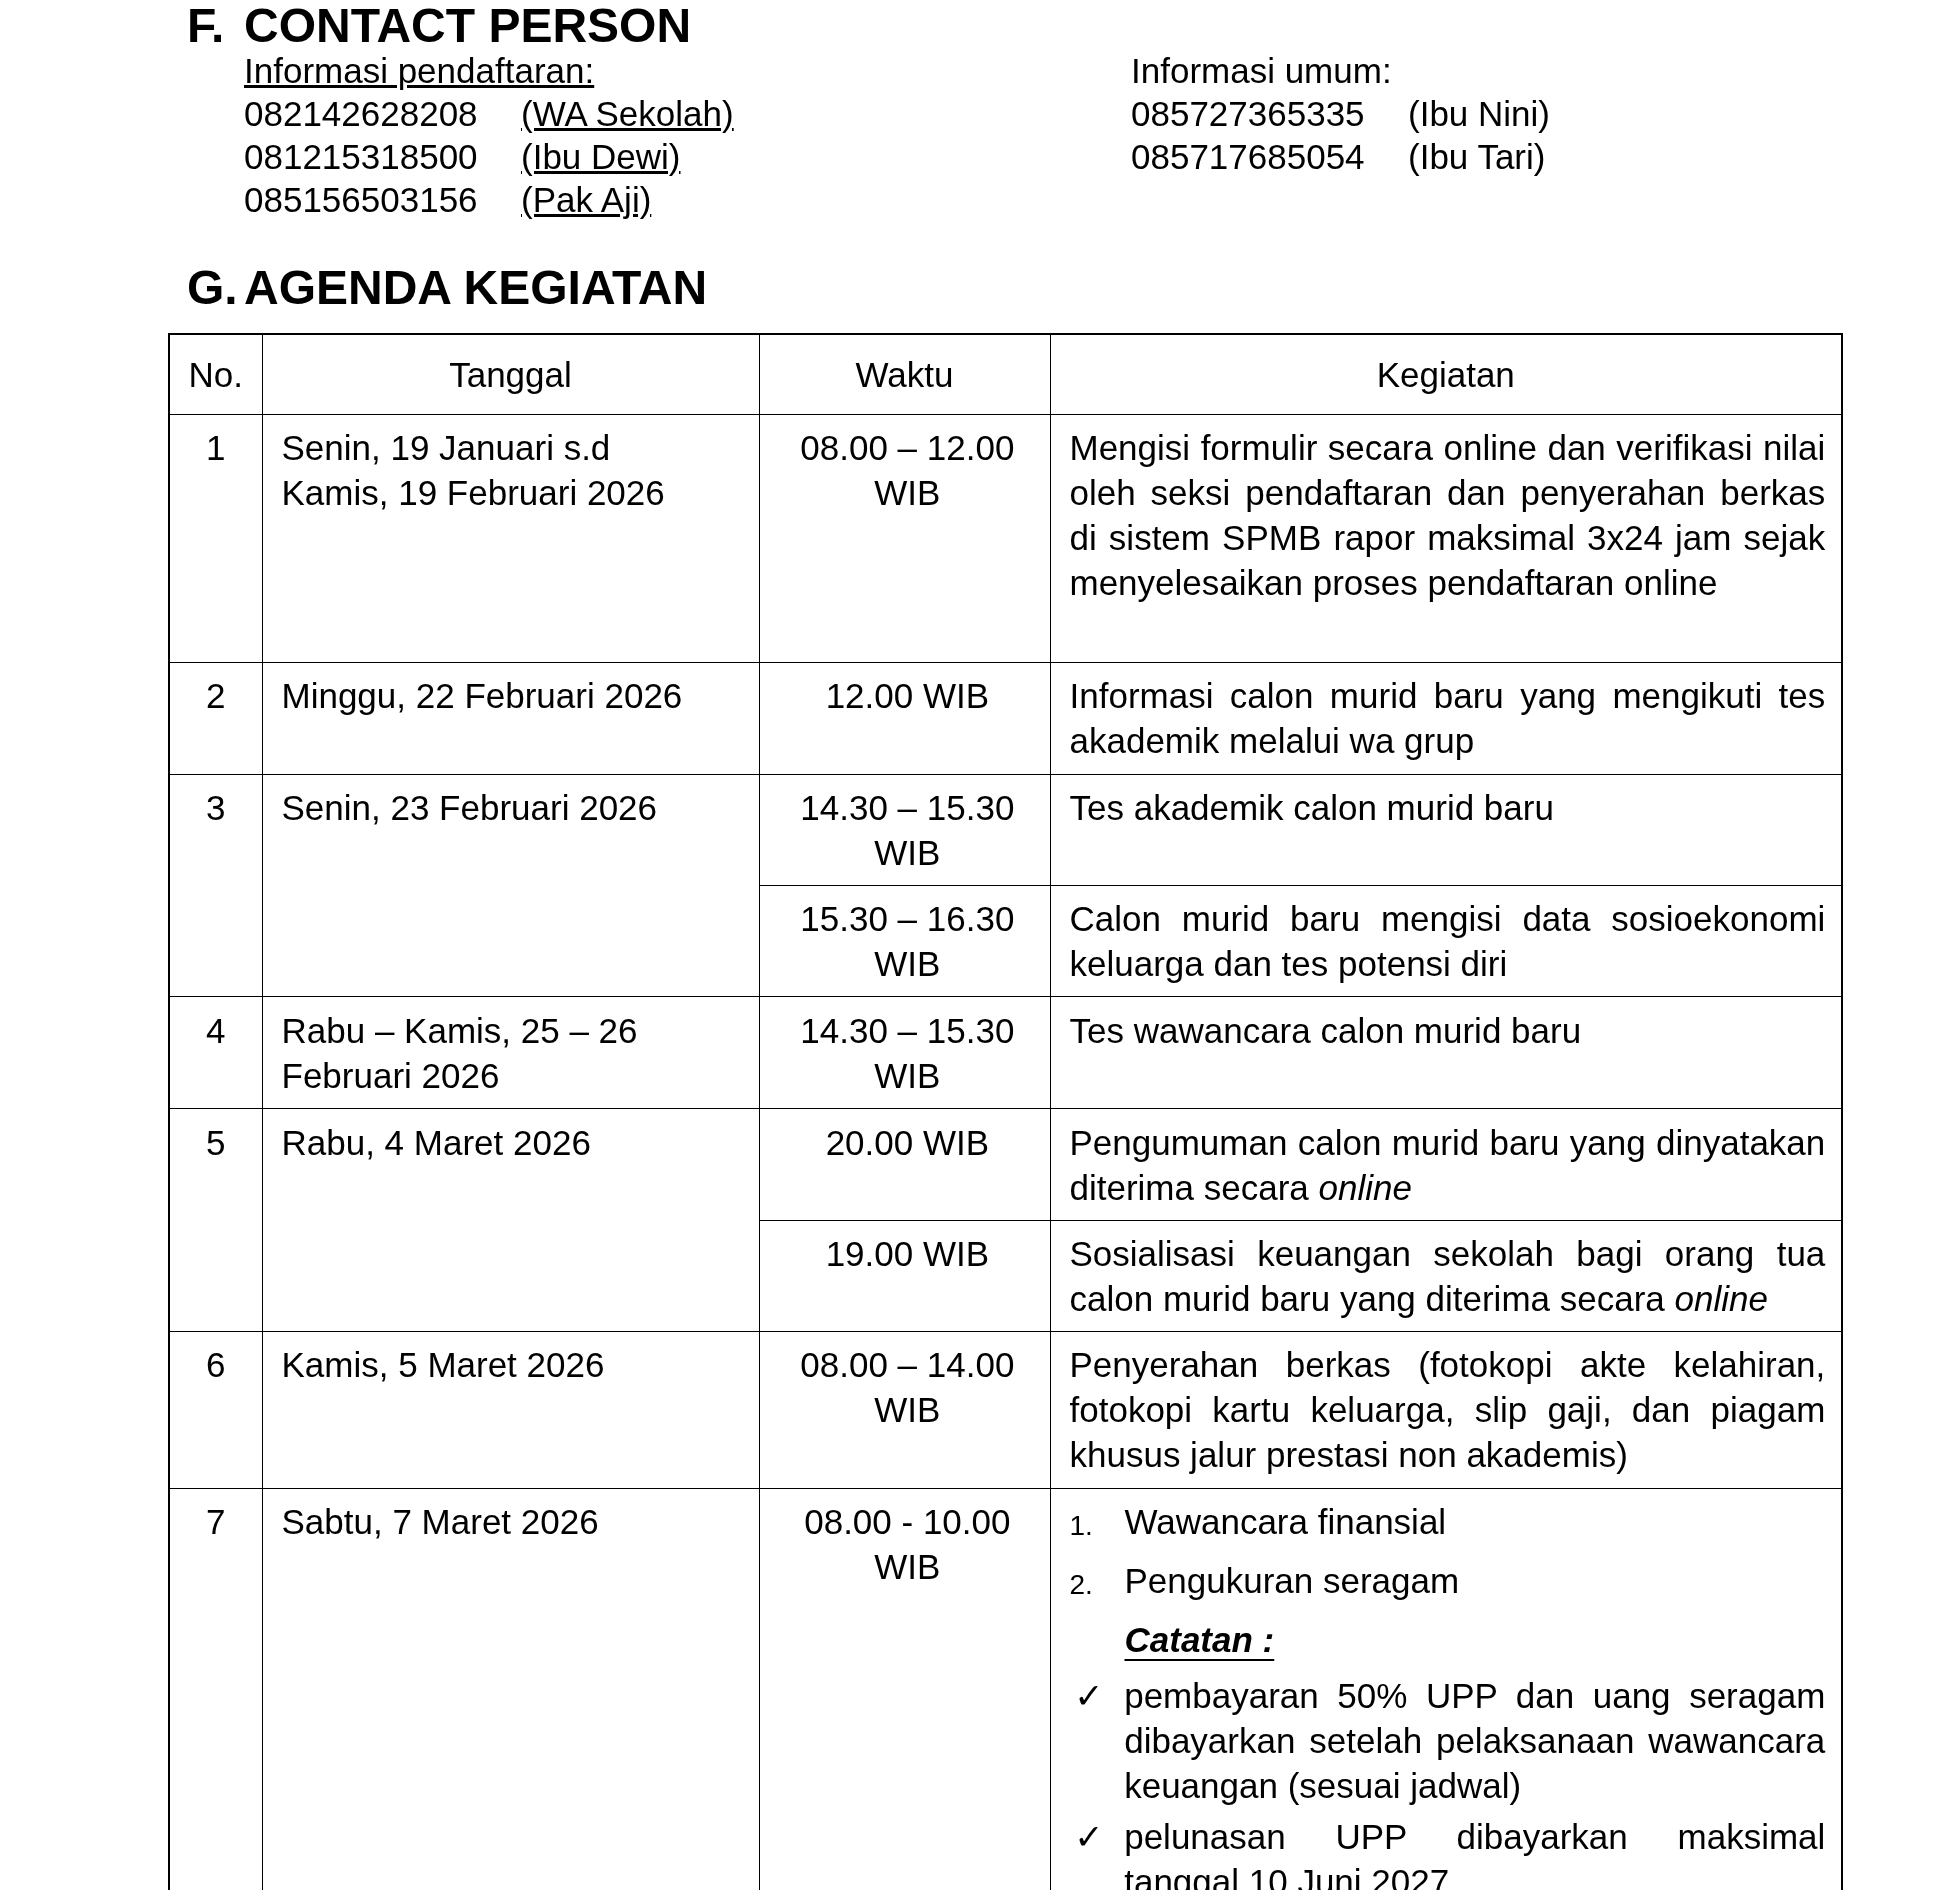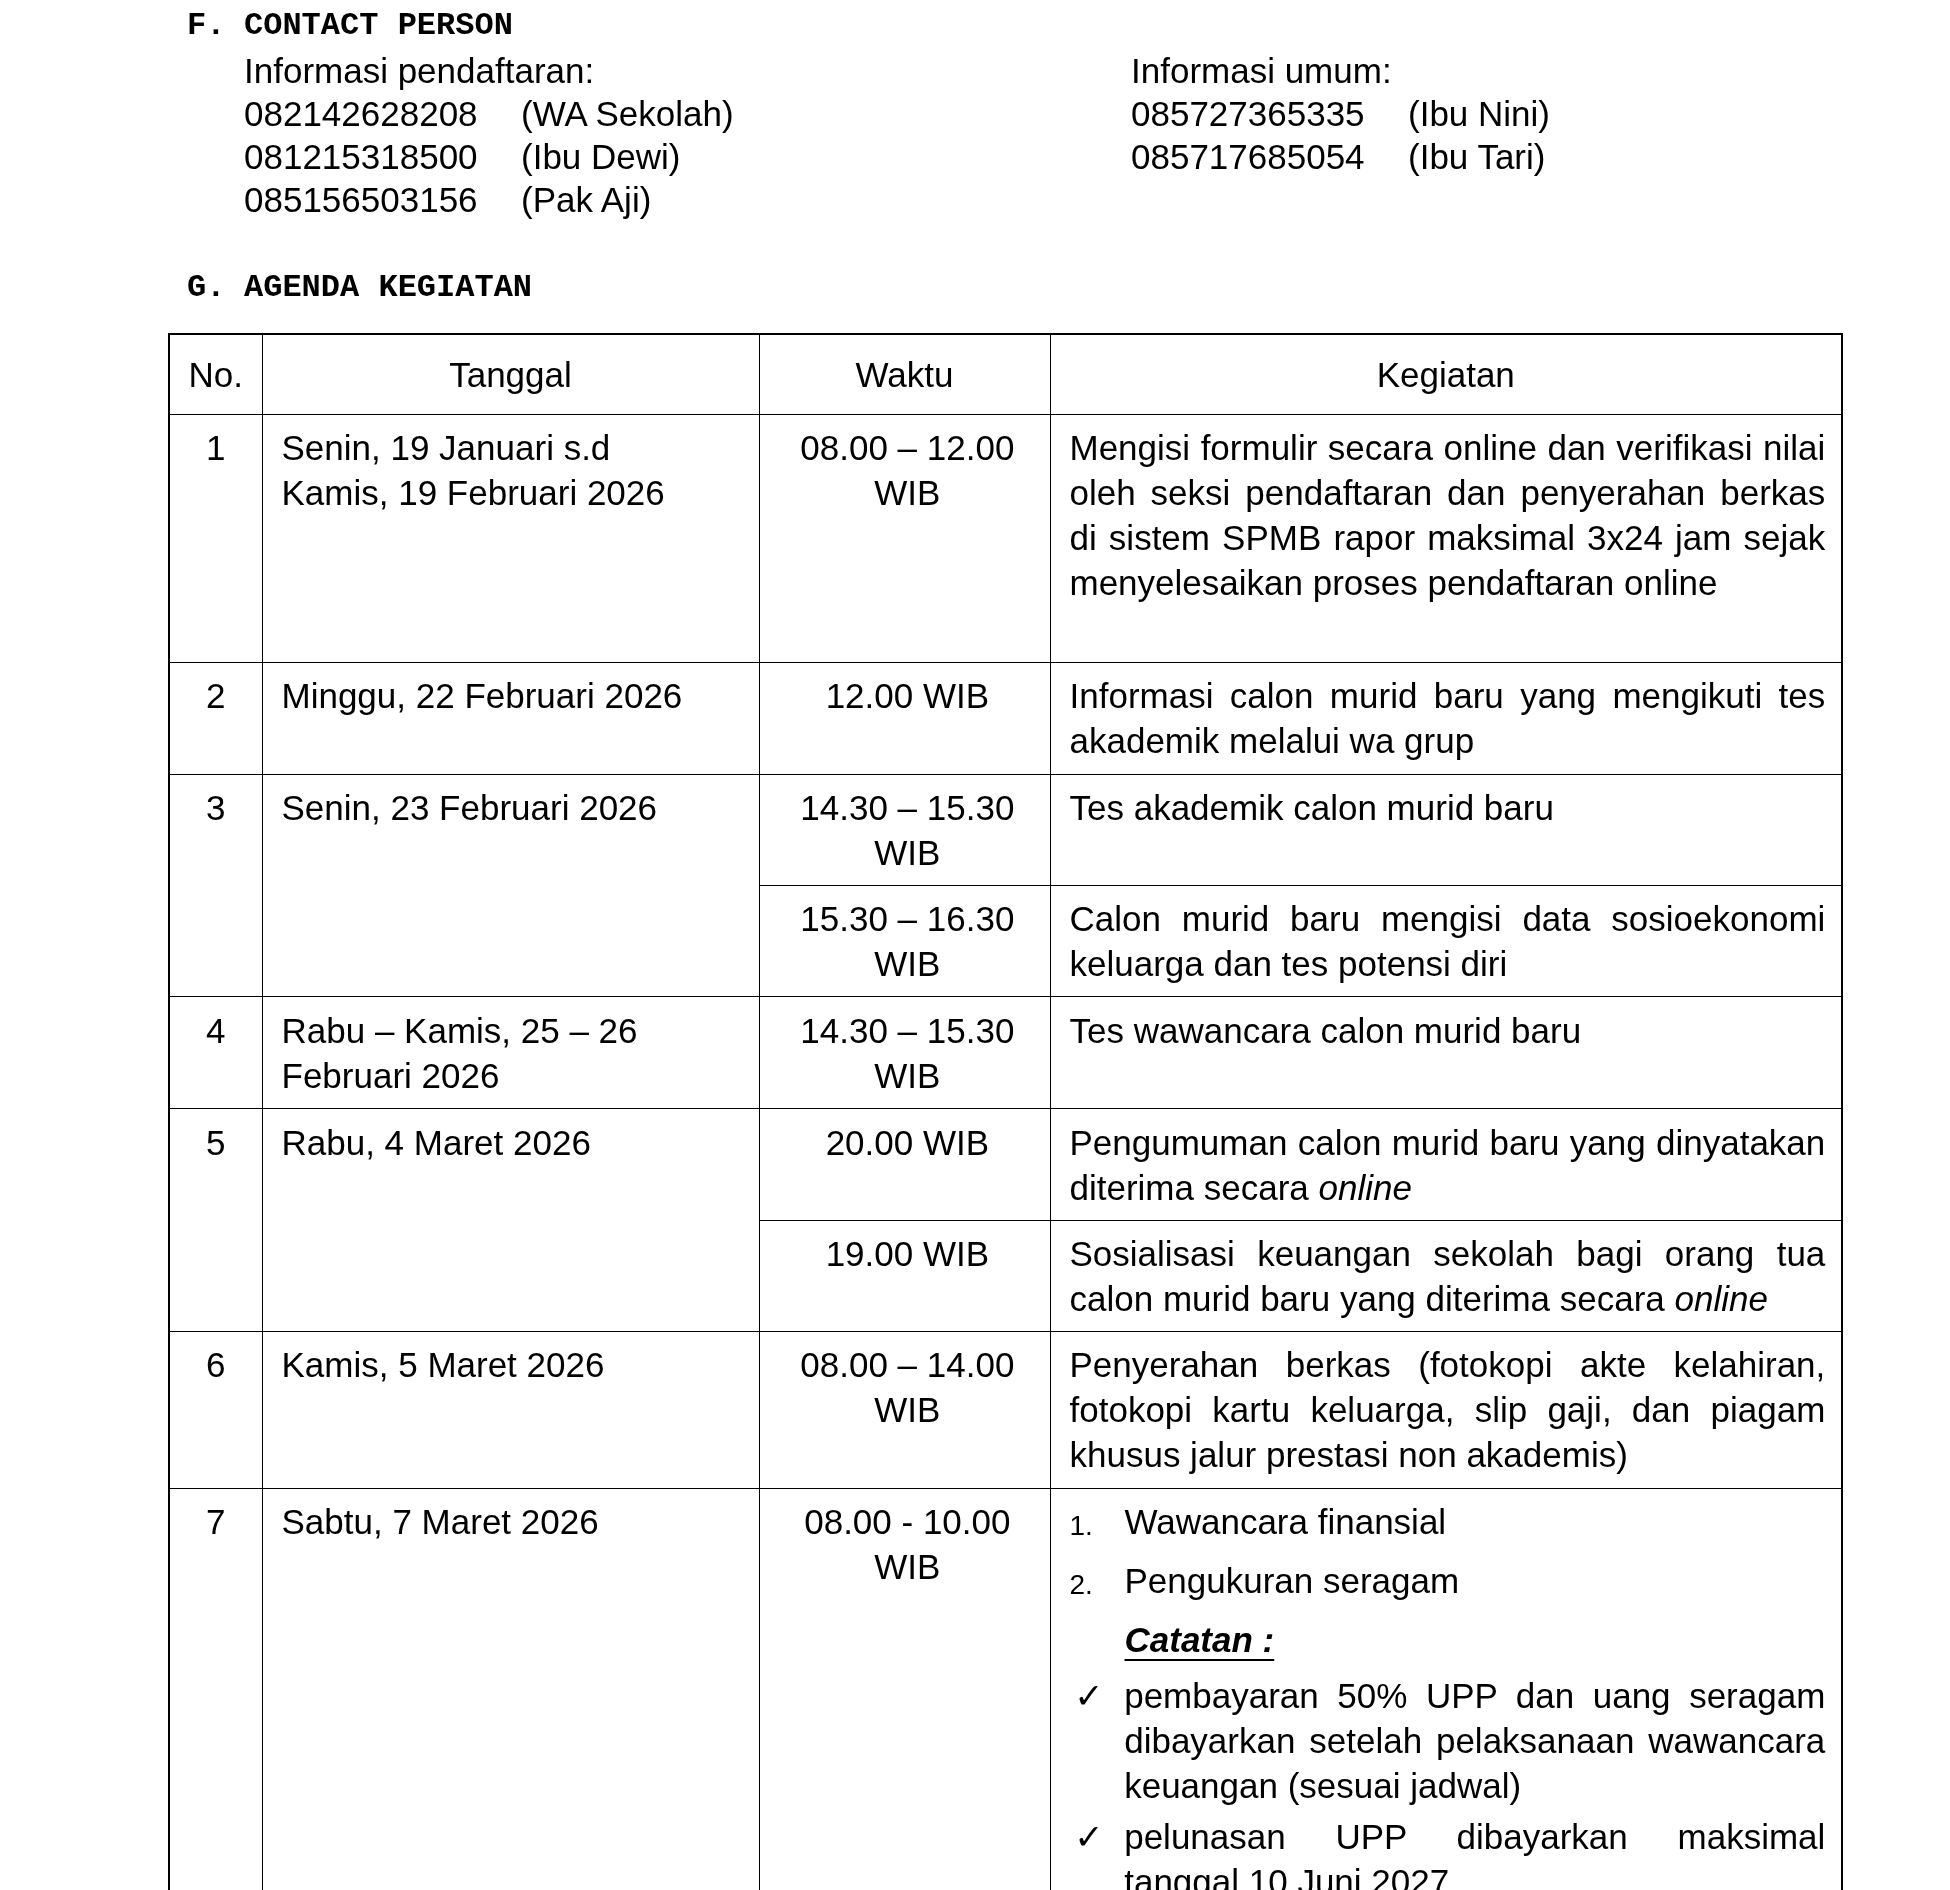--- a/index.html
+++ b/index.html
@@ -9,26 +9,26 @@
     height: 1891px;
     background: #ffffff;
     color: #000000;
     font-family: "Liberation Sans", "DejaVu Sans", sans-serif;
     font-size: 35px;
     overflow: hidden;
   }
   .content { padding: 4.7px 0 0 187px; }
 
   
-  .sec-heading { font-weight: bold; font-size: 32px; line-height: 41px; font-family: Liberation Mono, monospace; }
+  .sec-heading { font-weight: bold; font-size: 48px; line-height: 41px; }
   .sec-letter { display: inline-block; width: 57px; }
 
   
   .contact-cols { display: flex; margin-left: 57px; line-height: 43px; margin-top: 3.1px; }
-  .contact-col-left { width: 887px; flex: none; }
+  .contact-col-left { width: 887px; flex: none; text-decoration: underline; }
   .contact-col-right { flex: 1; }
   .contact-entry { white-space: nowrap; }
   .contact-num { display: inline-block; width: 277px; }
 
   
   .agenda-heading { margin-top: 46px; }
 
   
   table.agenda {
     border-collapse: collapse;

